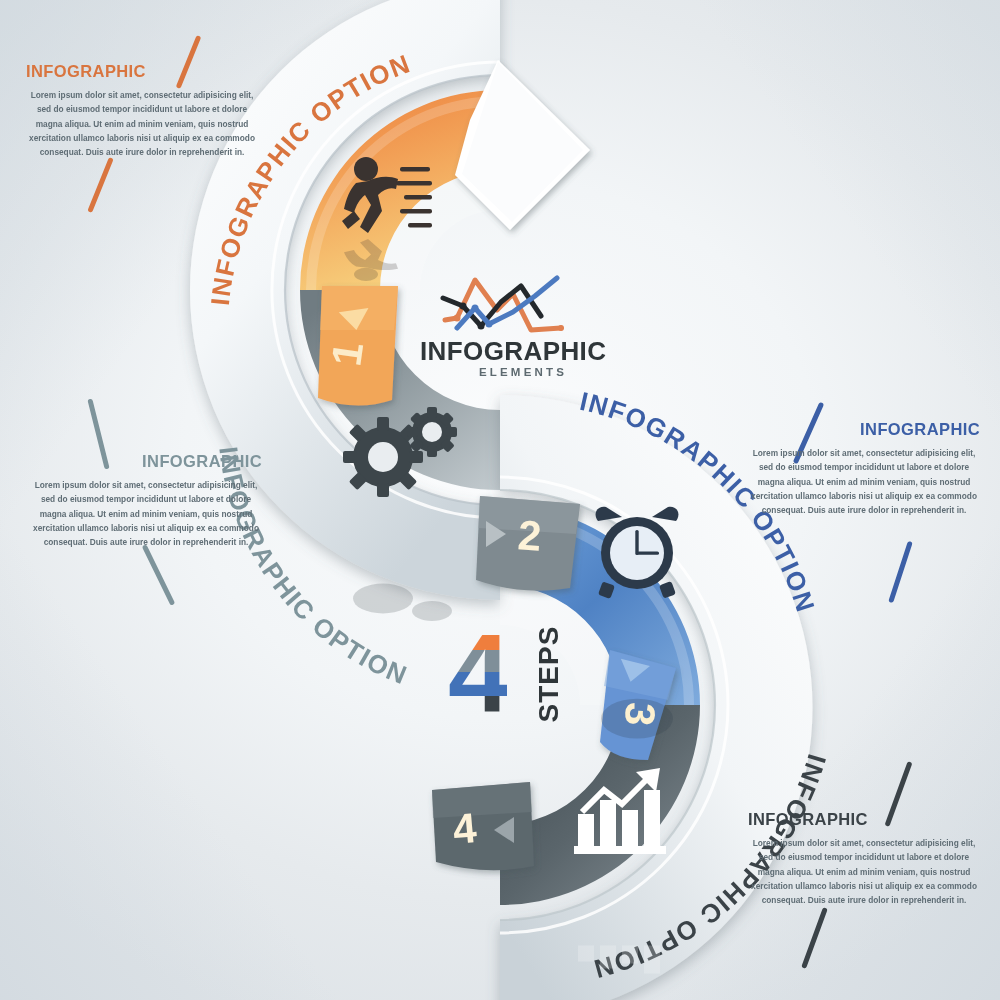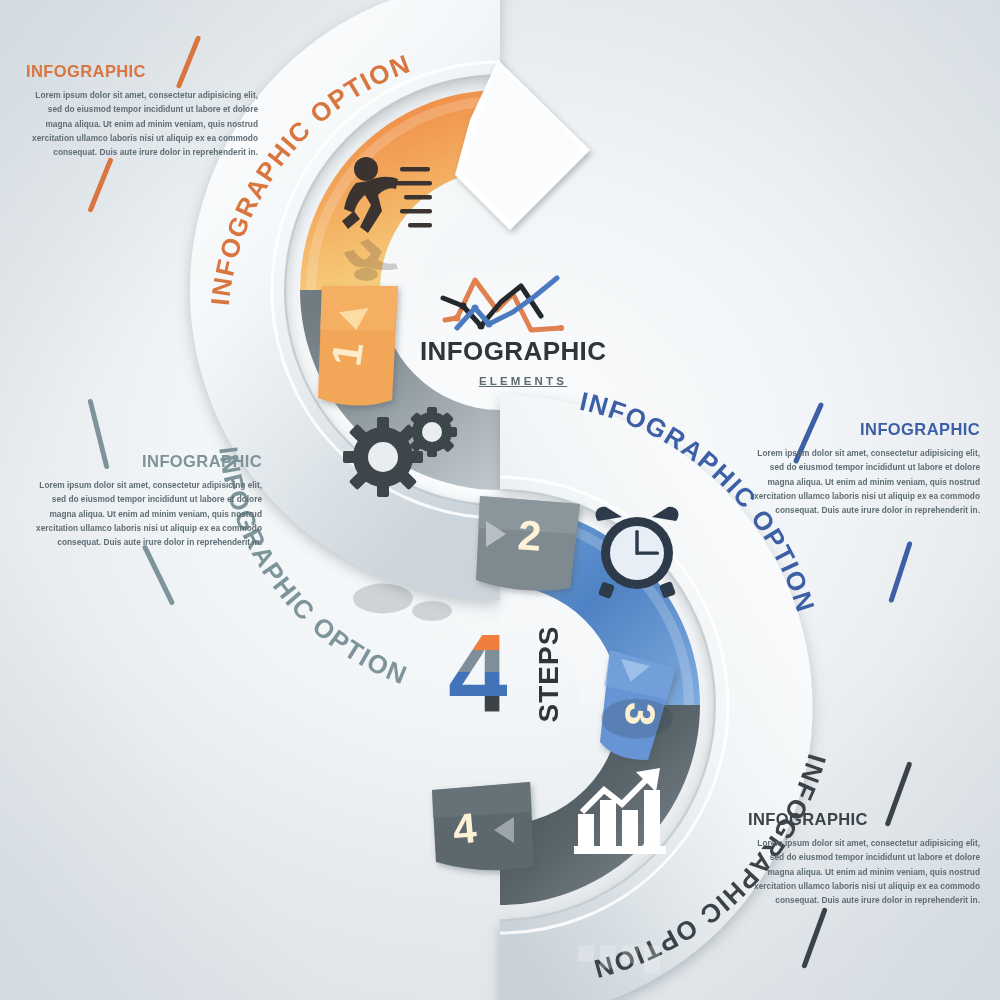--- a/index.html
+++ b/index.html
@@ -46,21 +46,21 @@
     font-size: 16.5px;
     font-weight: bold;
     letter-spacing: 0.4px;
     margin-bottom: 7px;
   }
   .txtblock .body {
     font-size: 8.3px;
     line-height: 1.72;
     color: #5f6d75;
     font-weight: bold;
-    text-align: right;
+    text-align: center;
   }
   .tb-right .head { text-align: right; }
   .tb-left .head  { text-align: left; }
 
   #tb1 { left: 26px;  top: 62px;  }
   #tb2 { left: 30px;  top: 452px; }
   #tb3 { left: 748px; top: 420px; }
   #tb4 { left: 748px; top: 810px; }
 
   #tb1 .head { color: #d9753f; }
@@ -90,23 +90,22 @@
     color: #2f3639;
     letter-spacing: 0.4px;
     line-height: 1;
     margin-top: 2px;
   }
   #logo .logo-sub {
     font-size: 11.5px;
     font-weight: bold;
     color: #5d6a70;
     letter-spacing: 3.2px;
-    margin-top: 11px;
+    margin-top: 2px;
     margin-left: 26px;
-    text-decoration: underline;
   }
 
   
   #steps {
     position: absolute;
     left: 448px;
     top: 628px;
     z-index: 60;
     display: flex;
     align-items: center;

